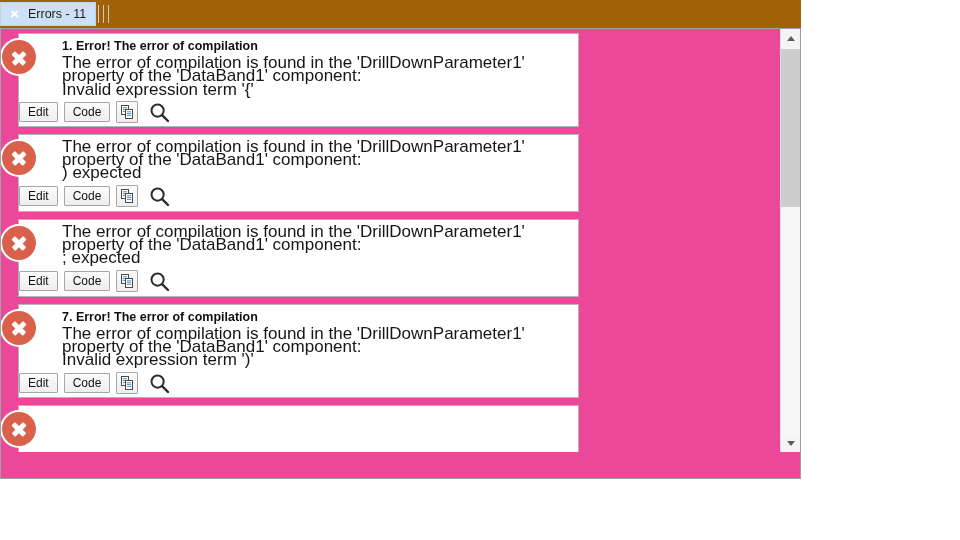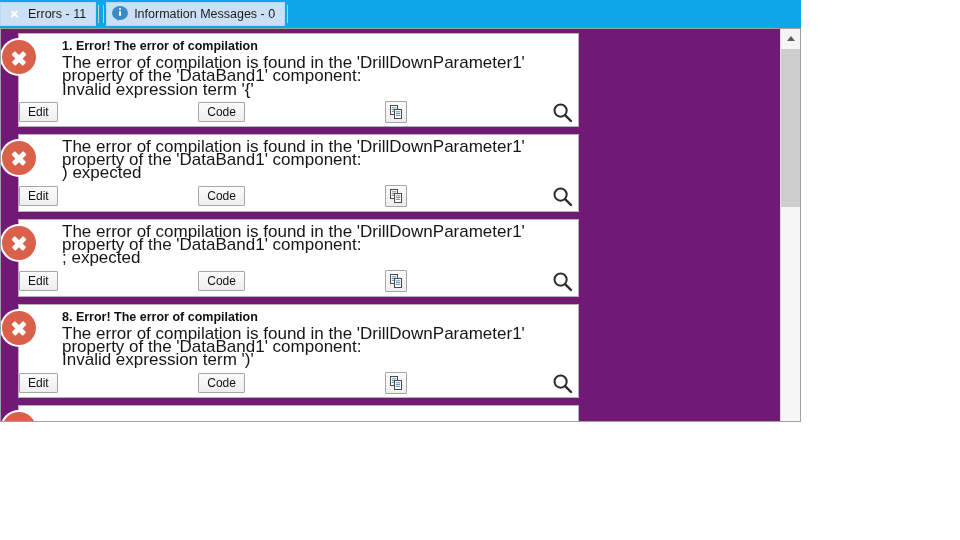--- a/index.html
+++ b/index.html
@@ -20,21 +20,21 @@
     background: #ffffff;
     box-sizing: border-box;
   }
 
   
   .tabstrip {
     position: absolute;
     left: 0; top: 0;
     width: 801px;
     height: 28px;
-    background: #0ea5e9;
+    background: #a16207;
     display: flex;
     align-items: center;
     box-sizing: border-box;
   }
 
   .tab {
     height: 24px;
     display: flex;
     align-items: center;
     padding: 0 9px 0 5px;
@@ -60,25 +60,25 @@
   }
   .tab .tab-label { margin-left: 5px; }
 
   .tab-icon { width: 17px; height: 17px; position: relative; flex: none; }
 
   
   .scrollarea {
     position: absolute;
     left: 0; top: 28px;
     width: 801px;
-    height: 394px;
+    height: 451px;
     border: 1px solid #a0a0a0;
     border-top: 1px solid #a0a0a0;
     box-sizing: border-box;
-    background: #701a75;
+    background: #ec4899;
     overflow: hidden;
   }
 
   .list {
     position: absolute;
     left: 0; top: 0;
     width: 779px;
     height: 423px;
     overflow: hidden;
     padding: 4px 0 0 0;
@@ -136,22 +136,22 @@
     font-size: 17px;
     color: #161616;
     line-height: 13.3px;
     white-space: pre-line;
   }
 
   
   .card-actions {
     display: flex;
     align-items: center;
-    justify-content: space-between;
-    gap: 20px;
+    justify-content: flex-start;
+    gap: 6px;
     padding: 3px 2px 4px 0;
     height: 26px;
     box-sizing: border-box;
   }
 
   .btn {
     min-width: 32px;
     height: 20px;
     padding: 0 8px;
     font-size: 12px;
@@ -322,26 +322,20 @@
     <div class="tab selected">
       <span class="tab-icon"><span class="ic-error"></span></span>
       <span class="tab-label">Errors - 11</span>
     </div>
 
     <div class="tab-sep"></div>
 
 
     <div class="tab-sep"></div>
 
-    <div class="tab selected">
-      <span class="tab-icon">
-        <span class="ic-info"><span class="bub"></span><span class="tail"></span><span class="dot"></span><span class="stem"></span></span>
-      </span>
-      <span class="tab-label">Information Messages - 0</span>
-    </div>
 
     <div class="tab-sep"></div>
 
 
   </div>
 
   <div class="scrollarea">
 
     <div class="list">
 
@@ -432,21 +426,21 @@
               <circle cx="8.6" cy="8.6" r="6.1" fill="none" stroke="#2b2b2b" stroke-width="2"></circle>
               <line x1="13.1" y1="13.1" x2="19" y2="19" stroke="#2b2b2b" stroke-width="2.4" stroke-linecap="round"></line>
             </svg>
           </div>
         </div>
       </div>
 
       <div class="card">
         <div class="card-icon"></div>
         <div class="card-body">
-          <div class="card-title">8. Error! The error of compilation</div>
+          <div class="card-title">7. Error! The error of compilation</div>
           <div class="card-text">The error of compilation is found in the 'DrillDownParameter1' property of the 'DataBand1' component:
 Invalid expression term ')'</div>
         </div>
         <div class="card-actions">
           <div class="btn">Edit</div>
           <div class="btn">Code</div>
           <div class="btn-icon">
             <svg class="copy-svg" width="13" height="14" viewBox="0 0 13 14">
               <rect x="0.5" y="0.5" width="7" height="9" fill="#ffffff" stroke="#4a4a4a"></rect>
               <rect x="1.8" y="2.3" width="4.4" height="1" fill="#5b8fb8"></rect>

